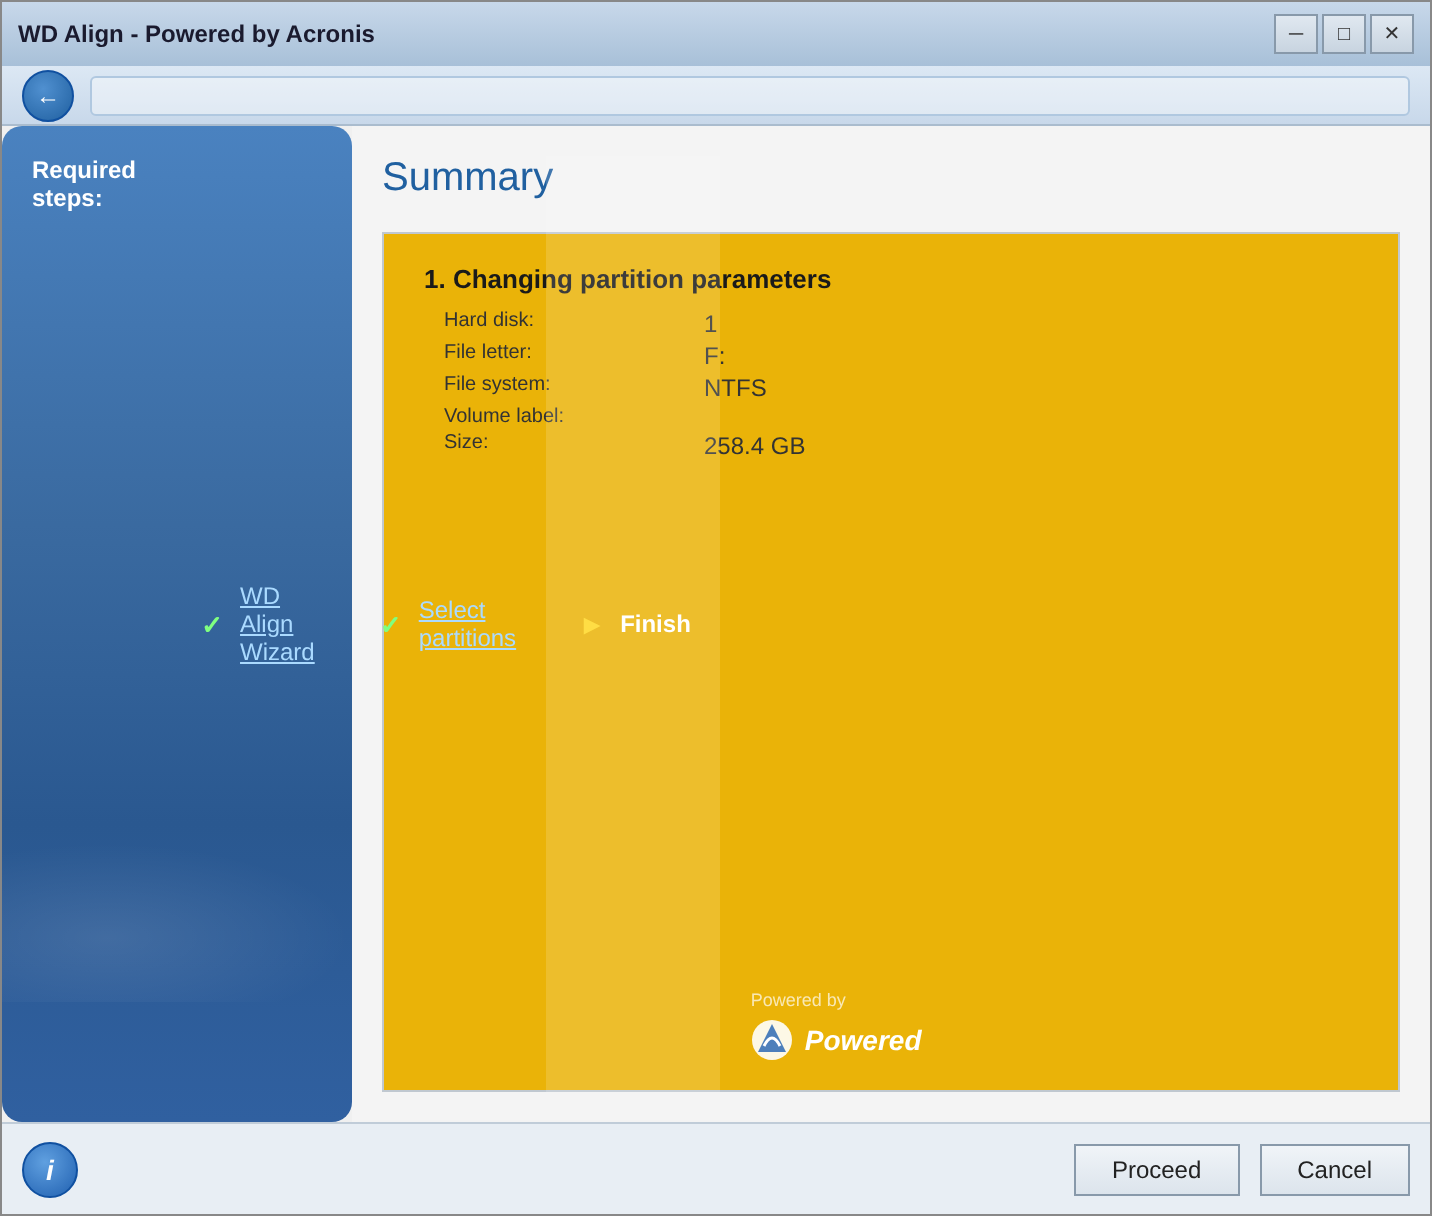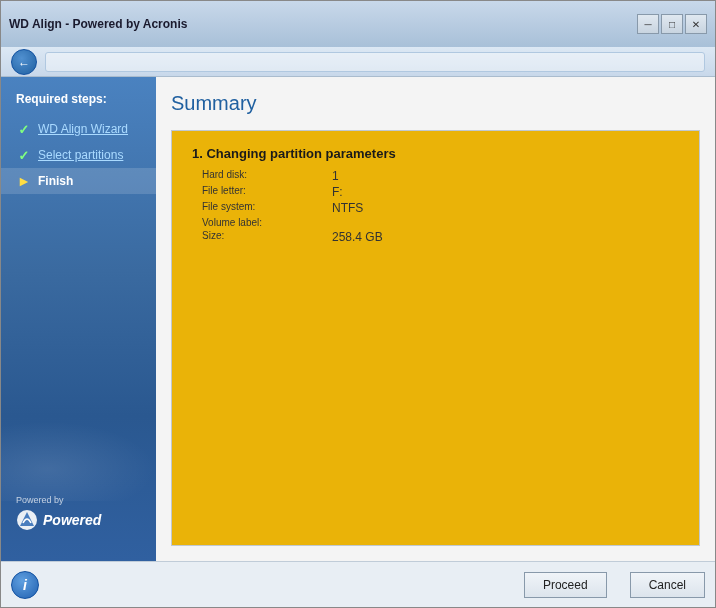--- a/index.html
+++ b/index.html
@@ -17,21 +17,21 @@
       width: 716px;
       height: 608px;
       background: #f0f0f0;
       border: 1px solid #888;
       display: flex;
       flex-direction: column;
       box-shadow: 2px 2px 8px rgba(0,0,0,0.4);
     }
 
     .title-bar {
-      height: 46px;
+      height: 32px;
       background: linear-gradient(to bottom, #c8d8ea 0%, #a8c0d8 100%);
       display: flex;
       align-items: center;
       padding: 0 8px;
       user-select: none;
     }
 
     .title-bar-text {
       font-size: 12px;
       color: #1a1a2e;
@@ -92,26 +92,27 @@
 
     
     .main-layout {
       display: flex;
       flex: 1;
       overflow: hidden;
     }
 
     
     .sidebar {
-      width: 155px;
+      width: 175px;
       background: linear-gradient(to bottom, #4a82c0 0%, #3a6aa0 40%, #2a5890 70%, #3060a0 100%);
       display: flex;
-      flex-direction: column;
+      flex-direction: row;
       padding: 15px 0;
       position: relative;
+      border-radius: 10px;
     }
 
     .sidebar-required {
       color: #ffffff;
       font-size: 12px;
       font-weight: 700;
       padding: 0 15px 10px 15px;
     }
 
     .sidebar-item {
@@ -287,21 +288,21 @@
     .bottom-spacer { flex: 1; }
 
     .bottom-btn {
       height: 26px;
       padding: 0 18px;
       border: 1px solid #8899aa;
       background: linear-gradient(to bottom, #f0f4f8, #dce4ec);
       cursor: pointer;
       font-size: 12px;
       color: #222;
-      margin-left: 23px;
+      margin-left: 10px;
       text-align: right;
     }
   </style>
 </head>
 <body>
 
 <div class="window">
 
   <div class="title-bar">
     <span class="title-bar-text">WD Align - Powered by Acronis</span>

